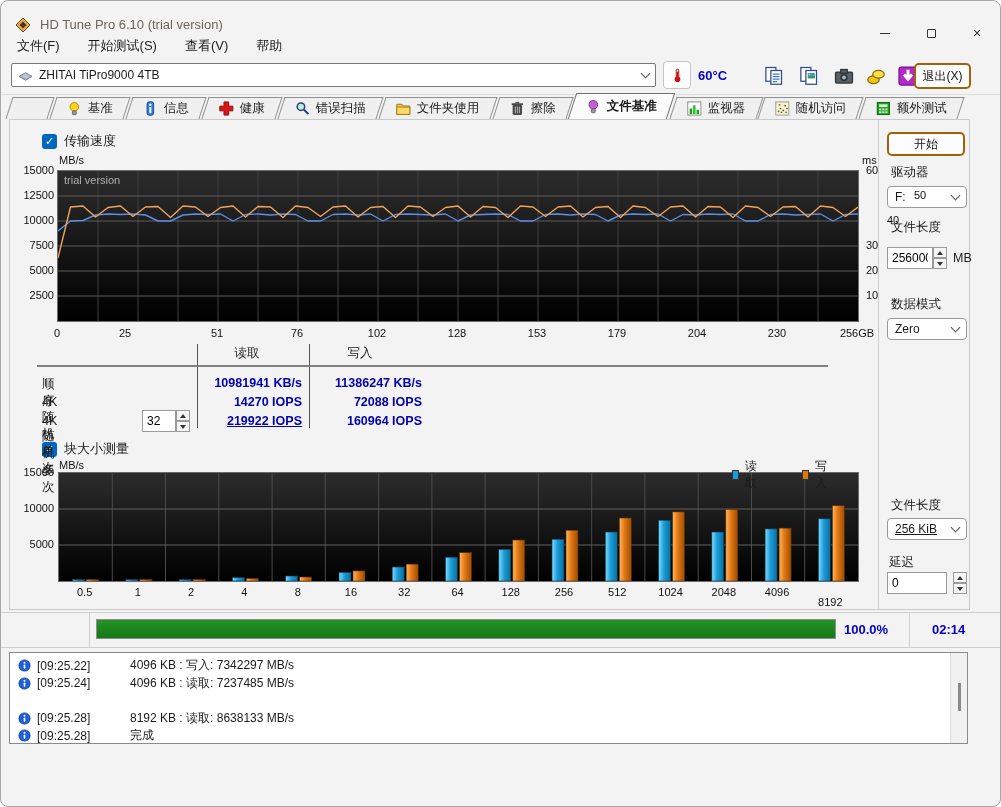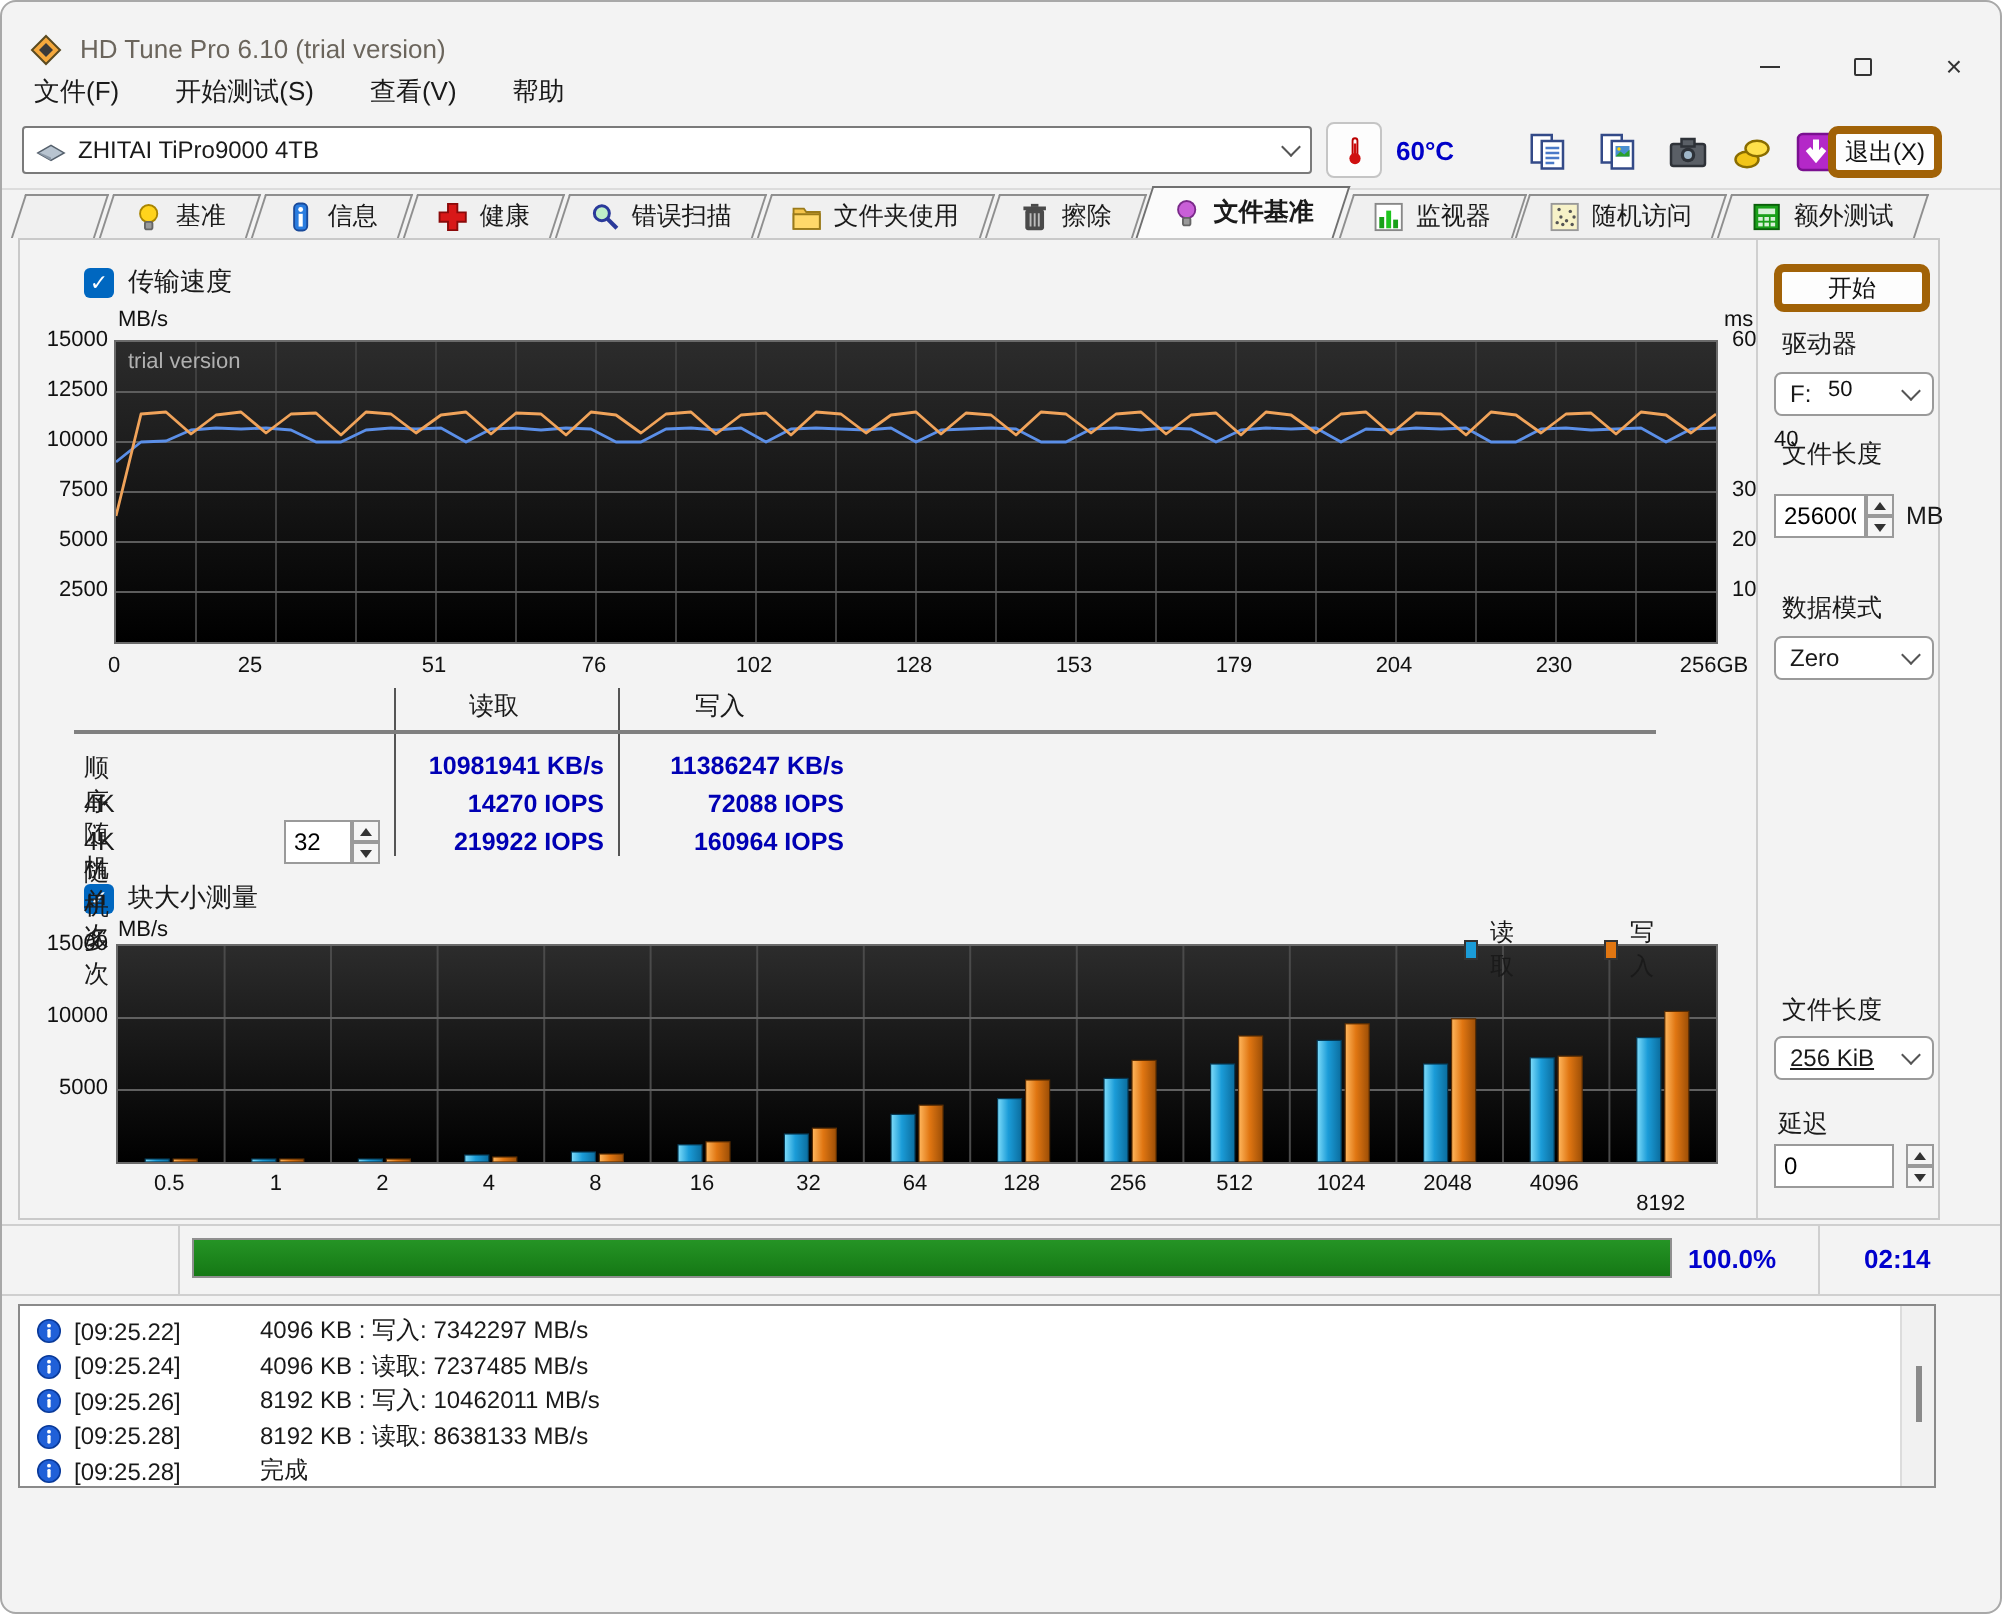--- a/index.html
+++ b/index.html
@@ -20,21 +20,21 @@
   
   .menubar { position:absolute; left:0; top:32px; width:100%; height:26px; display:flex; align-items:center; padding-left:14px; gap:24px; }
   .menu-item { font-size:13px; padding:2px 2px; }
   
   .combo { position:absolute; display:flex; align-items:center; background:#fff; border:1px solid #7a7a7a; border-radius:2px; padding:0 6px; gap:6px; font-size:12px; }
   .chev { width:7px; height:7px; border-right:1.4px solid #555; border-bottom:1.4px solid #555; transform:rotate(45deg); margin-top:-4px; }
   .combo .chev { margin-left:auto; }
   .toolbtn { position:absolute; display:flex; align-items:center; justify-content:center; }
   .thermo-btn { border:1px solid #c5c5c5; border-radius:4px; background:#fdfdfd; }
   .temp { color:#0000c8; font-weight:bold; font-size:13px; }
-  .exit-btn, .start-btn { position:absolute; background:#fdfdfd; border:4px solid #a16207; border-radius:5px;
+  .exit-btn, .start-btn { position:absolute; background:#fdfdfd; border:2px solid #a16207; border-radius:5px;
         display:flex; align-items:center; justify-content:center; font-size:12px; color:#111; }
   
   .tabstrip { position:absolute; left:8px; top:95px; height:23px; display:flex; align-items:flex-end; }
   .tab { height:22px; background:#f0f0f0; border:1px solid #8f8f8f; border-bottom:none; transform:skewX(-18deg);
          display:flex; align-items:center; padding:0 13px; margin-right:2px; font-size:12.5px; }
   .tab .inner { transform:skewX(18deg); display:flex; align-items:center; gap:6px; white-space:nowrap; }
   .tab.stub { width:42px; }
   .tab.active { height:26px; background:#fbfbfb; font-weight:bold; z-index:3; border-color:#707070; }
   .tab-ico { width:15px; height:15px; display:inline-block; }
   
@@ -495,21 +495,21 @@
         <div class="vrule" style="left: 187px; top: 224px; height: 84px;"></div>
         <div class="vrule" style="left: 299px; top: 224px; height: 84px;"></div>
         <div class="hrule" style="left: 27px; top: 245px; width: 791px;"></div>
         <div class="res-lbl" style="left: 32px; top: 256px;">顺序</div>
         <div class="res-val" style="left: 170px; top: 256px; width: 122px;">10981941 KB/s</div>
         <div class="res-val" style="left: 292px; top: 256px; width: 120px;">11386247 KB/s</div>
         <div class="res-lbl" style="left: 32px; top: 275px;">4K随机单次</div>
         <div class="res-val" style="left: 170px; top: 275px; width: 122px;">14270 IOPS</div>
         <div class="res-val" style="left: 292px; top: 275px; width: 120px;">72088 IOPS</div>
         <div class="res-lbl" style="left: 32px; top: 294px;">4K随机多次</div>
-        <div class="res-val" style="left: 170px; top: 294px; width: 122px;">219922 IOPS</div>
+        <div class="res-val" style="left: 170px; top: 294px; width: 122px; text-decoration: underline;">219922 IOPS</div>
         <div class="res-val" style="left: 292px; top: 294px; width: 120px;">160964 IOPS</div>
         <input class="txt" value="32" style="left: 132px; top: 290px; width: 34px; height: 22px; position: absolute;">
         <div class="spin" style="left: 166px; top: 290px; height: 22px;">
           <div>
             <span class="tri-up"></span>
           </div>
           <div>
             <span class="tri-dn"></span>
           </div>
         </div>
@@ -551,29 +551,20 @@
       </div>
       <div class="log-row" style="top: 21.5px;">
         <span class="log-ico"><svg viewBox="0 0 16 16" width="100%" height="100%">
             <circle cx="8" cy="8" r="6.9" fill="#2060d8" stroke="#0a3a9a"></circle>
             <circle cx="8" cy="4.7" r="1.2" fill="#fff"></circle>
             <rect x="7" y="6.7" width="2" height="5.4" rx="0.9" fill="#fff"></rect>
           </svg></span>
         <span class="log-time">[09:25.24]</span>
         <span class="log-msg">4096 KB : 读取: 7237485 MB/s</span>
       </div>
-      <div class="log-row" style="top: 39px;">
-        <span class="log-ico"><svg viewBox="0 0 16 16" width="100%" height="100%">
-            <circle cx="8" cy="8" r="6.9" fill="#2060d8" stroke="#0a3a9a"></circle>
-            <circle cx="8" cy="4.7" r="1.2" fill="#fff"></circle>
-            <rect x="7" y="6.7" width="2" height="5.4" rx="0.9" fill="#fff"></rect>
-          </svg></span>
-        <span class="log-time">[09:25.26]</span>
-        <span class="log-msg">8192 KB : 写入: 10462011 MB/s</span>
-      </div>
       <div class="log-row" style="top: 56.5px;">
         <span class="log-ico"><svg viewBox="0 0 16 16" width="100%" height="100%">
             <circle cx="8" cy="8" r="6.9" fill="#2060d8" stroke="#0a3a9a"></circle>
             <circle cx="8" cy="4.7" r="1.2" fill="#fff"></circle>
             <rect x="7" y="6.7" width="2" height="5.4" rx="0.9" fill="#fff"></rect>
           </svg></span>
         <span class="log-time">[09:25.28]</span>
         <span class="log-msg">8192 KB : 读取: 8638133 MB/s</span>
       </div>
       <div class="log-row" style="top: 74px;">

